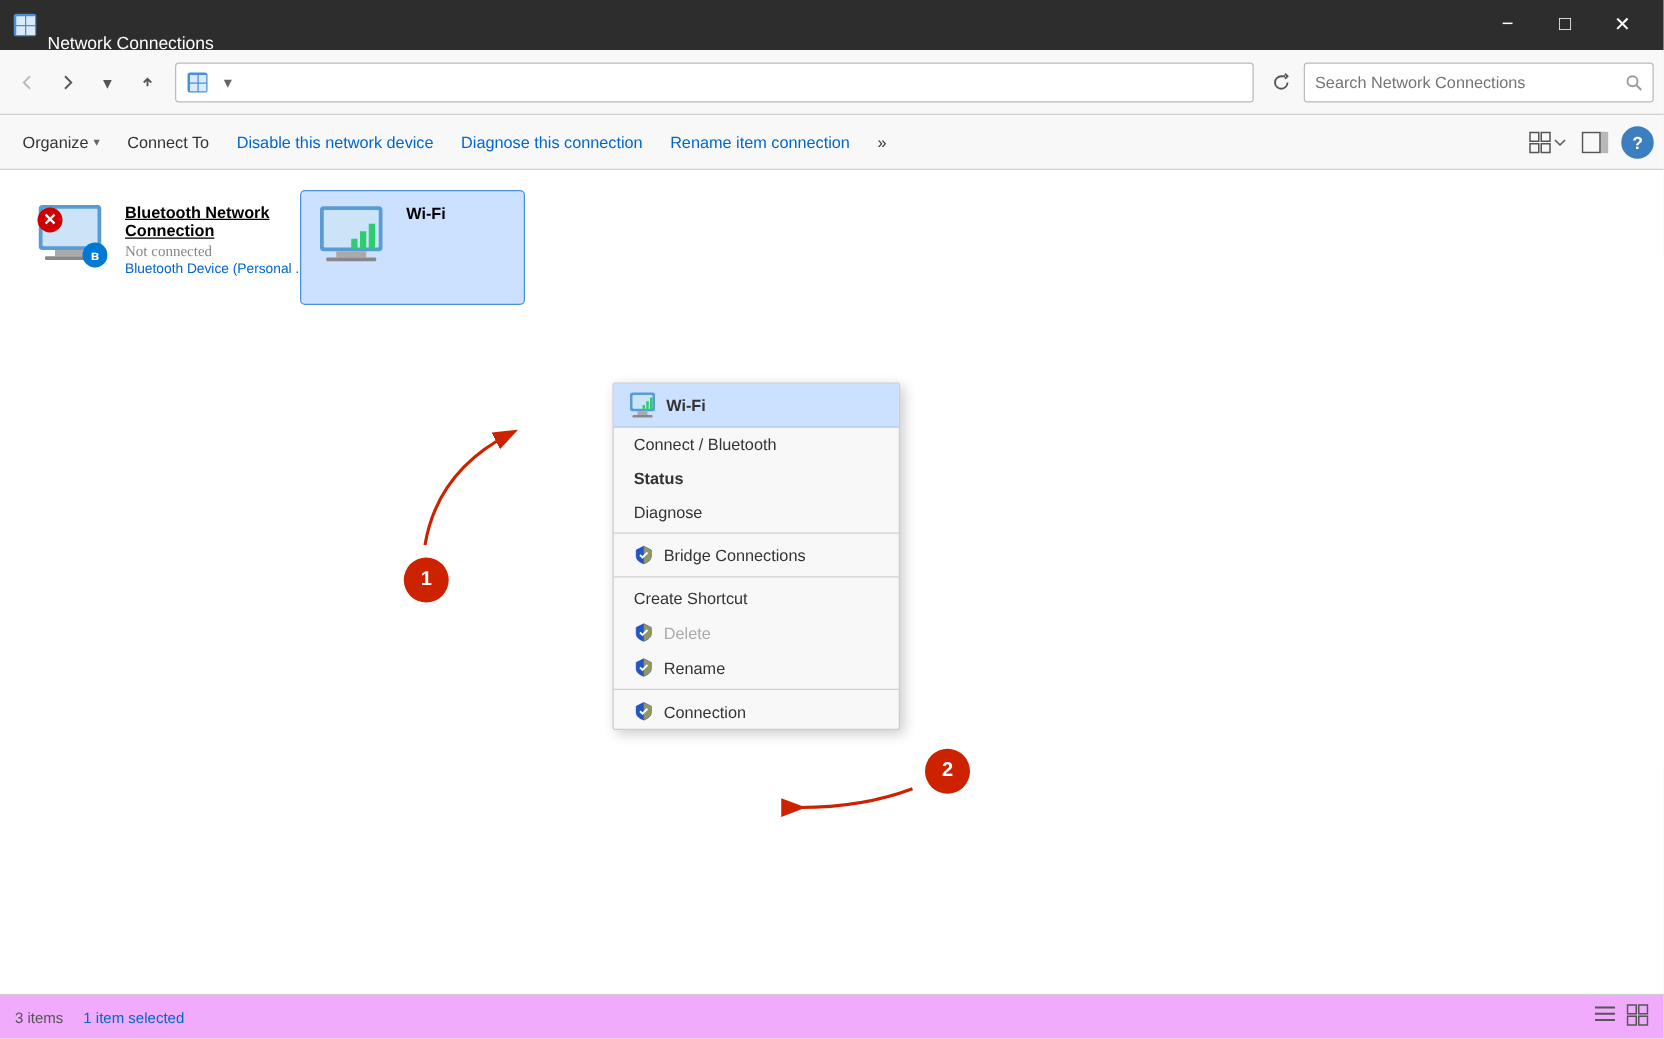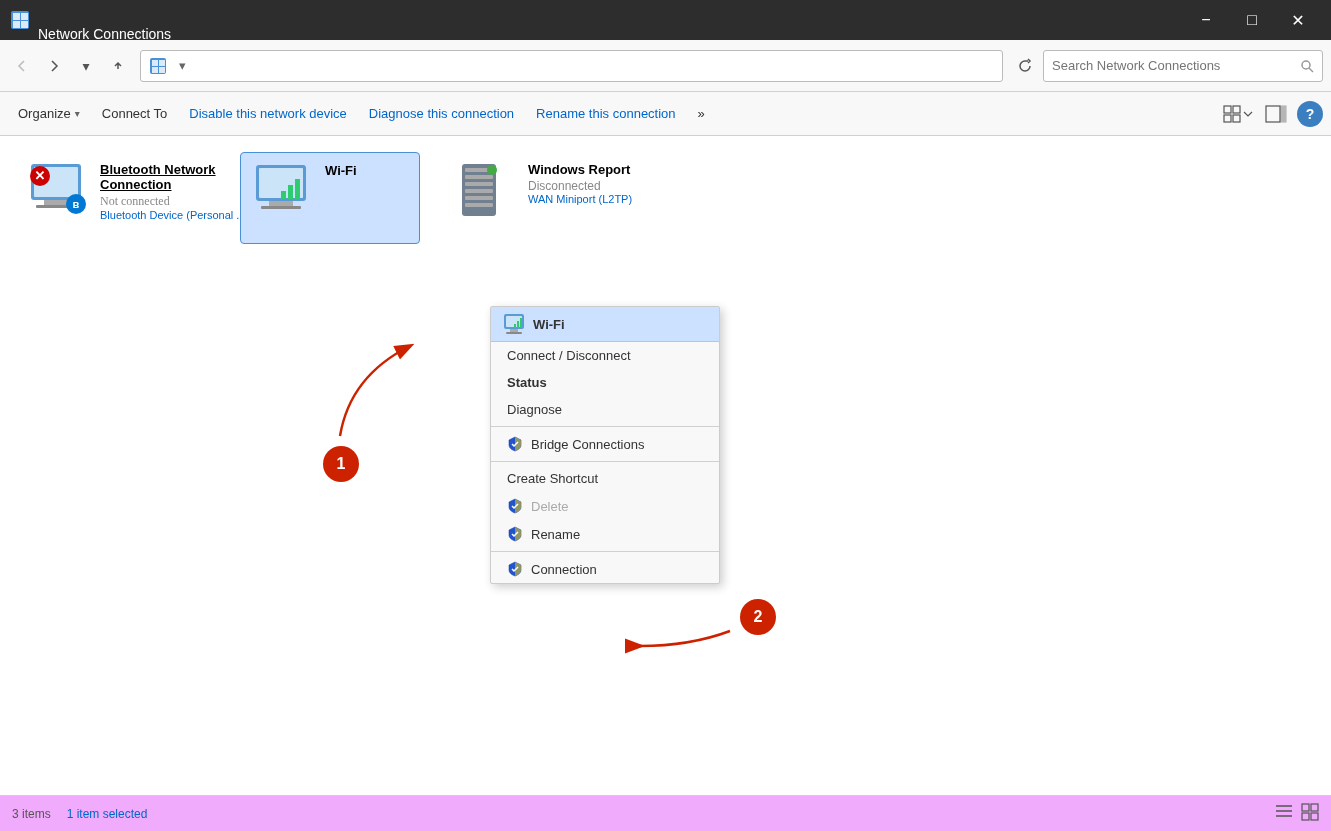--- a/index.html
+++ b/index.html
@@ -364,21 +364,21 @@
   <div class="toolbar-btn">
     <span>Connect To</span>
   </div>
   <div class="toolbar-btn link-style">
     <span>Disable this network device</span>
   </div>
   <div class="toolbar-btn link-style">
     <span>Diagnose this connection</span>
   </div>
   <div class="toolbar-btn link-style">
-    <span>Rename this connection</span>
+    <span>Rename item connection</span>
   </div>
   <div class="toolbar-btn">
     <span>»</span>
   </div>
   <div class="toolbar-spacer"></div>
   <div class="toolbar-right">
     <div class="toolbar-icon-btn">
       <svg width="20" height="20" viewBox="0 0 20 20">
           <rect x="2" y="2" width="7" height="7" fill="none" stroke="#555" stroke-width="1.2"></rect>
           <rect x="11" y="2" width="7" height="7" fill="none" stroke="#555" stroke-width="1.2"></rect>
@@ -438,58 +438,39 @@
           <rect x="30" y="28" width="5" height="8" fill="#2ecc71"></rect>
           <rect x="37" y="22" width="5" height="14" fill="#2ecc71"></rect>
           <rect x="44" y="16" width="5" height="20" fill="#2ecc71"></rect>
         </svg>
       </div>
       <div style="display:flex;flex-direction:column;">
         <span class="network-item-label" style="text-align:left;">Wi-Fi</span>
       </div>
     </div>
 
-    <div class="network-item" style="width:200px;flex-direction:row;align-items:flex-start;gap:10px;padding:10px;">
-      <div class="network-item-icon-wrap" style="flex-shrink:0;">
-        <svg width="50" height="60" viewBox="0 0 50 60">
-          <rect x="8" y="2" width="34" height="52" rx="3" fill="#708090"></rect>
-          <rect x="11" y="6" width="28" height="4" rx="1" fill="#aaa"></rect>
-          <rect x="11" y="13" width="28" height="4" rx="1" fill="#aaa"></rect>
-          <rect x="11" y="20" width="28" height="4" rx="1" fill="#aaa"></rect>
-          <rect x="11" y="27" width="28" height="4" rx="1" fill="#aaa"></rect>
-          <rect x="11" y="34" width="28" height="4" rx="1" fill="#aaa"></rect>
-          <rect x="11" y="41" width="28" height="4" rx="1" fill="#aaa"></rect>
-          <circle cx="38" cy="8" r="5" fill="#4a4"></circle>
-        </svg>
-      </div>
-      <div style="display:flex;flex-direction:column;">
-        <span class="network-item-label" style="text-align:left;">Windows Report</span>
-        <span class="network-item-status" style="text-align:left;">Disconnected</span>
-        <span class="network-item-device" style="text-align:left;">WAN Miniport (L2TP)</span>
-      </div>
-    </div>
   </div>
 
   <div class="context-menu">
     <div class="context-menu-header">
       <svg width="22" height="22" viewBox="0 0 22 22">
         <rect x="1" y="1" width="20" height="15" rx="2" fill="#5b9bd5"></rect>
         <rect x="3" y="3" width="16" height="11" rx="1" fill="#cce4f7"></rect>
         <rect x="7" y="16" width="8" height="3" fill="#aaa"></rect>
         <rect x="3" y="19" width="16" height="2" rx="1" fill="#888"></rect>
         <rect x="11" y="11" width="2" height="4" fill="#2ecc71"></rect>
         <rect x="14" y="8" width="2" height="7" fill="#2ecc71"></rect>
         <rect x="17" y="5" width="2" height="10" fill="#2ecc71"></rect>
       </svg>
       <span>Wi-Fi</span>
     </div>
 
     <div id="ctx-items-container">
         <div class="ctx-item">
-          <span>Connect / Disconnect</span>
+          <span>Connect / Bluetooth</span>
         </div>
         <div class="ctx-item bold">
           <span>Status</span>
         </div>
         <div class="ctx-item">
           <span>Diagnose</span>
         </div>
         <div class="ctx-separator"></div>
         <div class="ctx-item">
           <svg width="16" height="16" viewBox="0 0 16 16">

